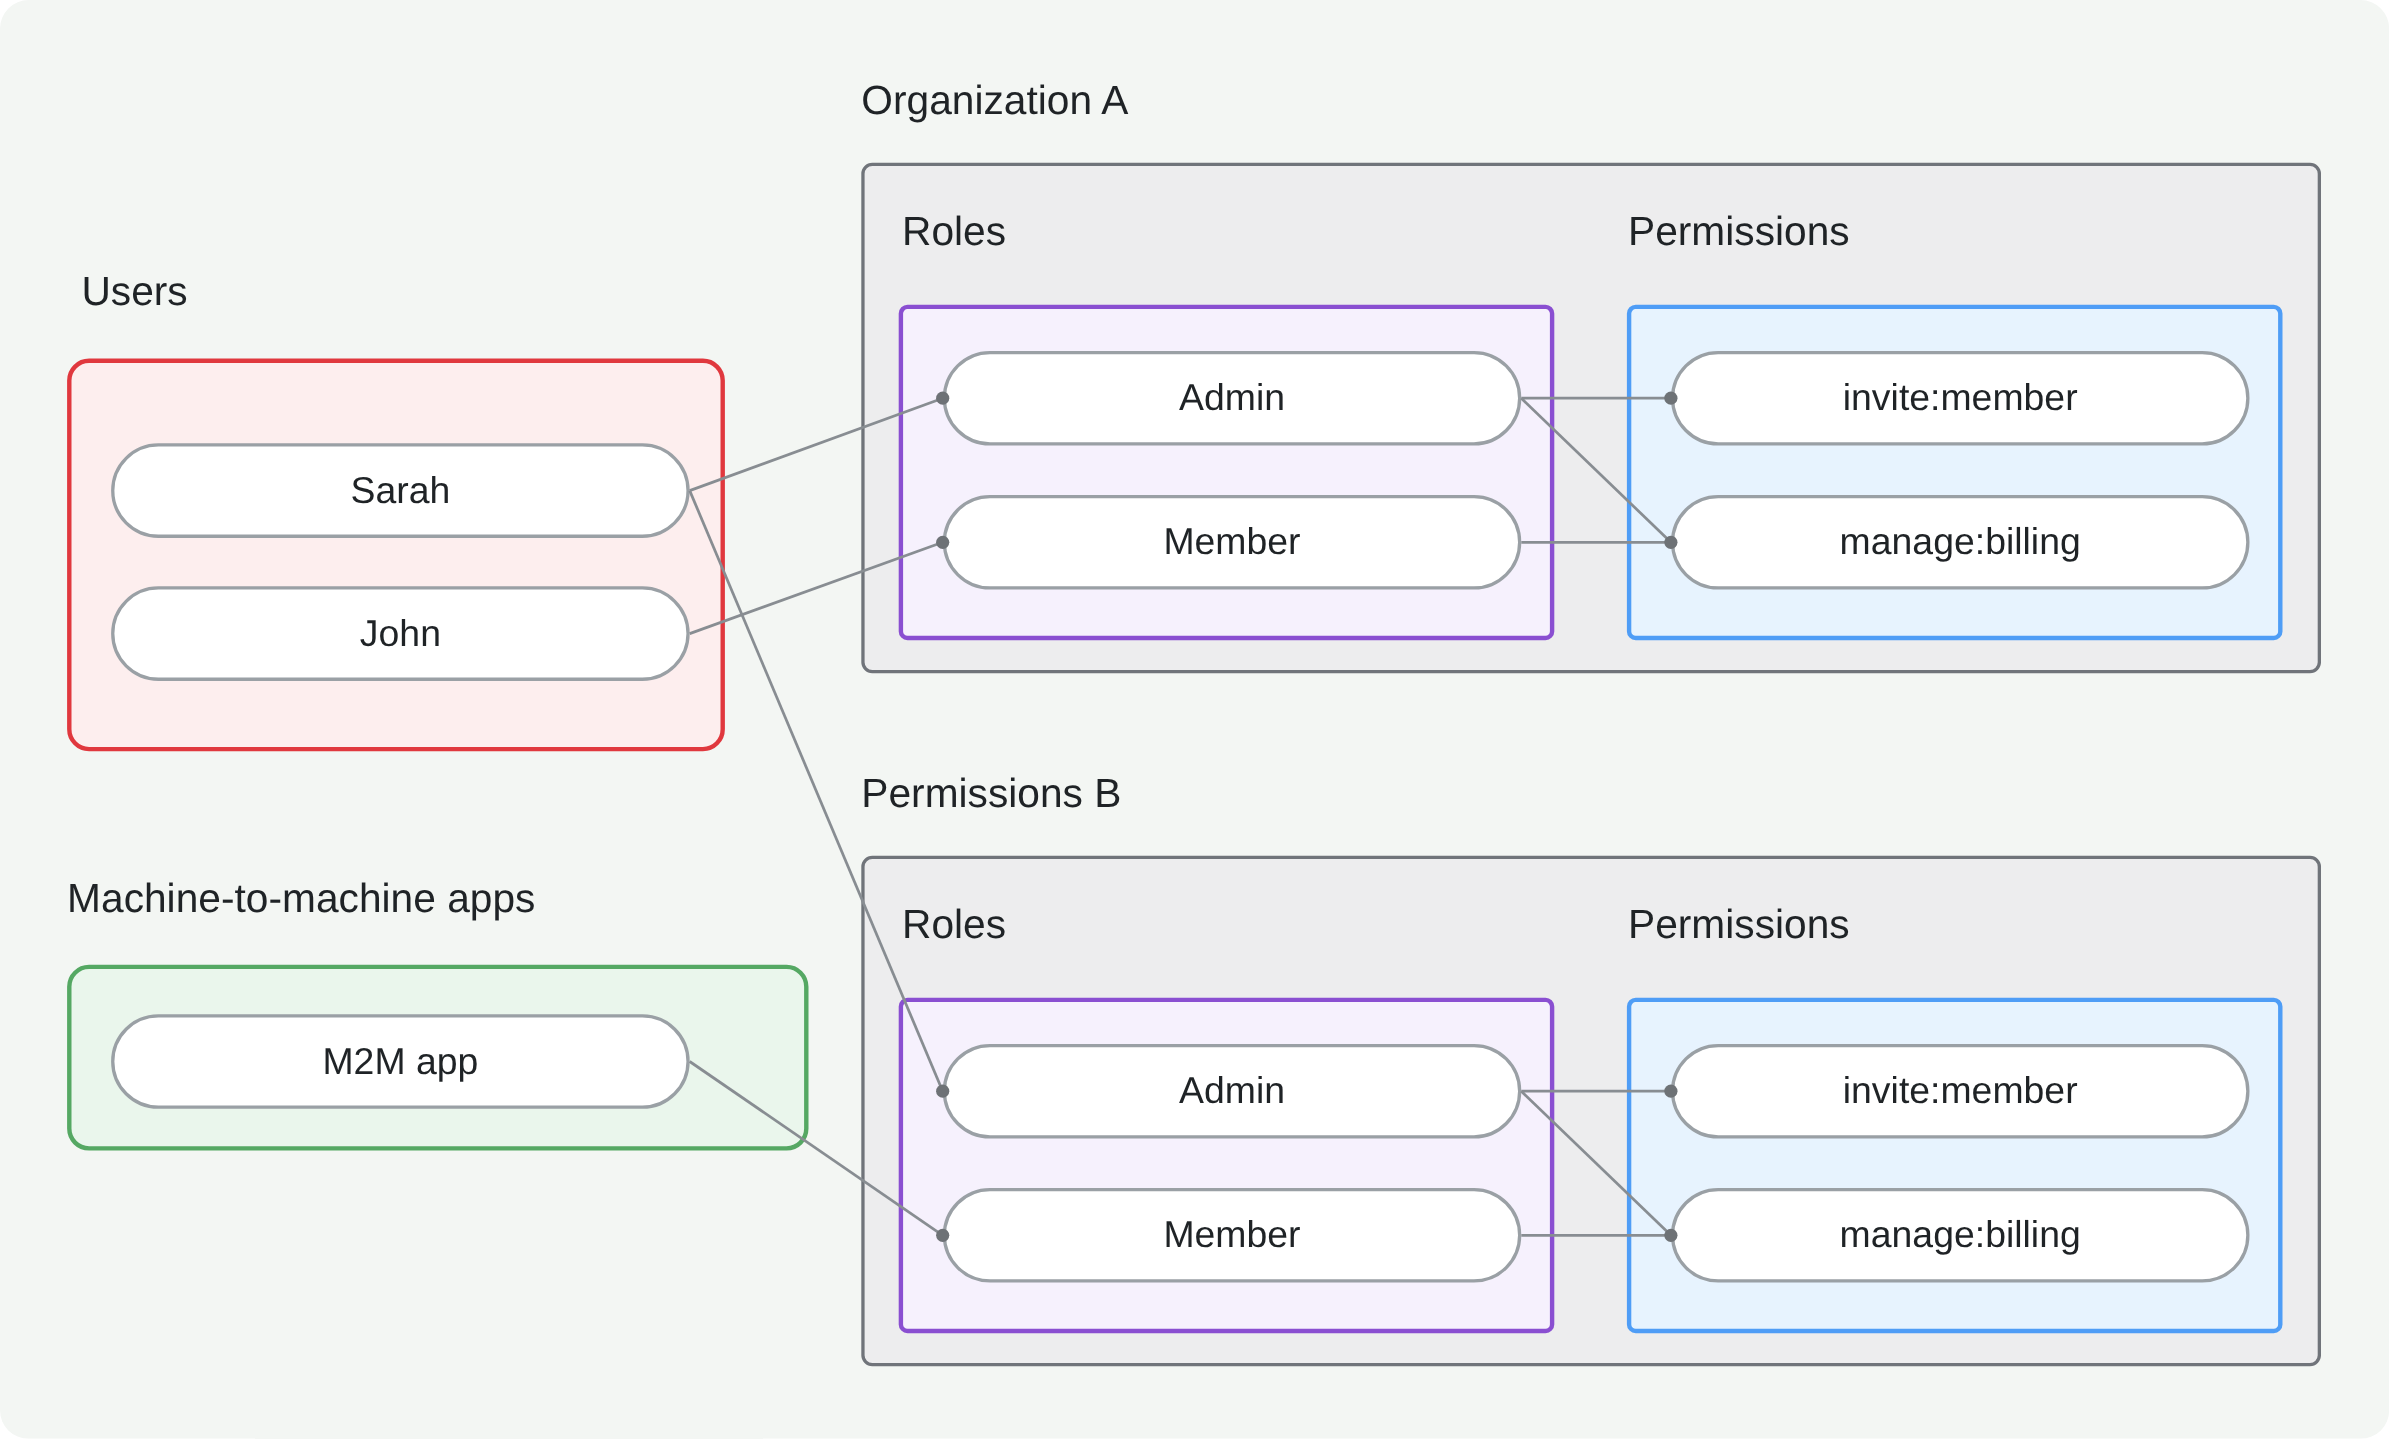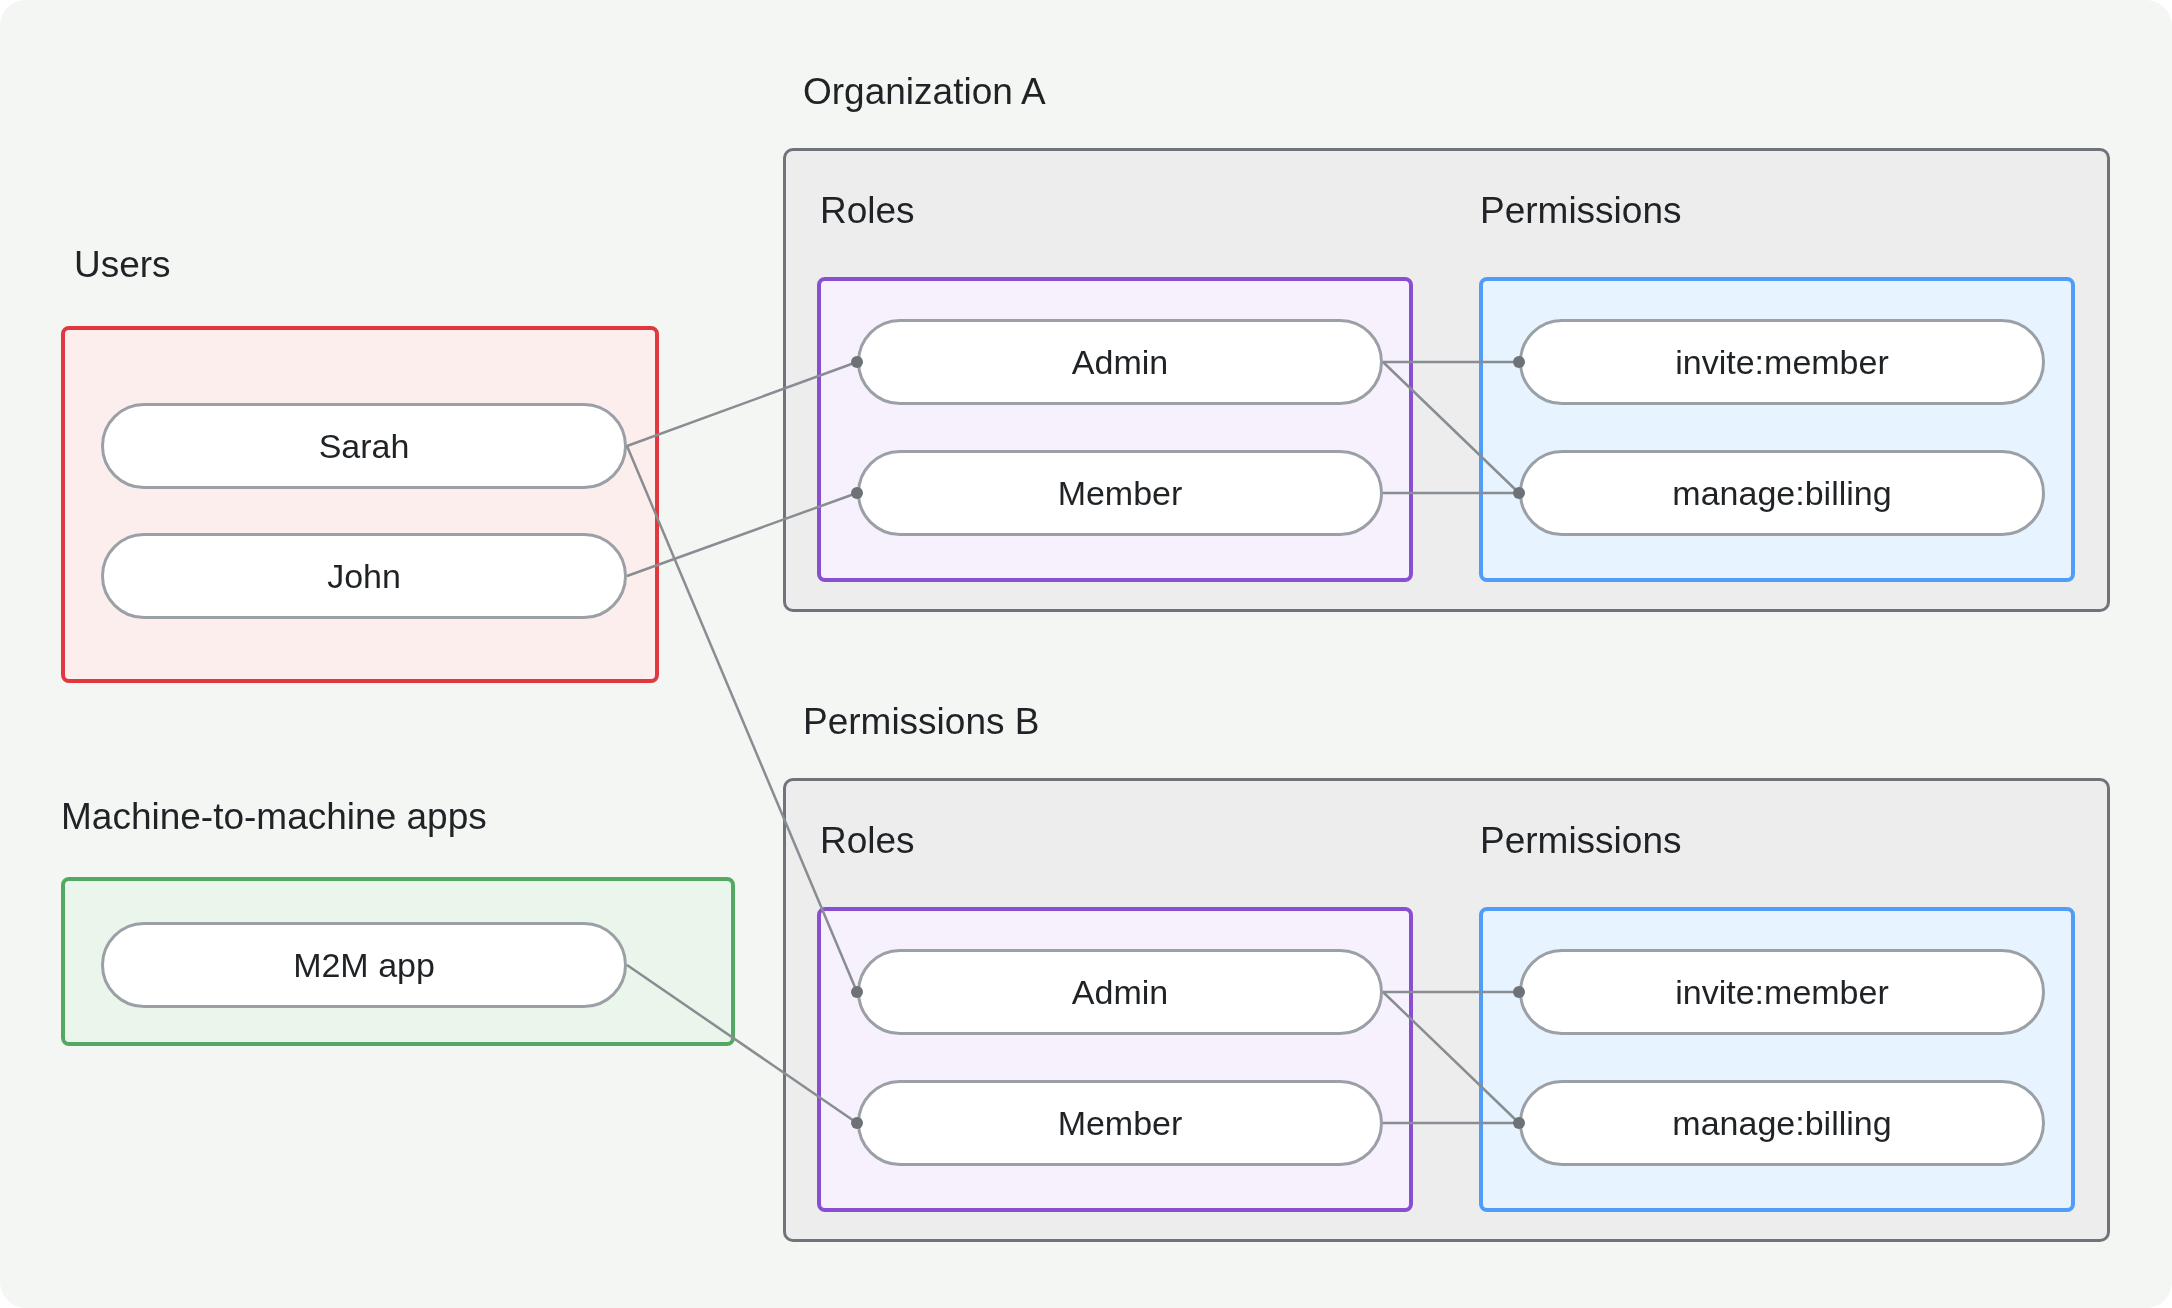--- a/index.html
+++ b/index.html
@@ -23,21 +23,21 @@
     font-weight: 500;
     line-height: 1.2;
     color: var(--text, #1f2326);
     white-space: nowrap;
   }
   .users-label { left: 74px;  top: 243px; }
   .m2m-label   { left: 61px;  top: 795px; text-align: right; }
 
   .group-box {
     position: absolute;
-    border-radius: 8px;
+    border-radius: 20px;
     box-sizing: border-box;
   }
   .users-box {
     left: 61px; top: 326px; width: 598px; height: 357px;
     background: var(--users_fill, #fdeeee);
     border: 4px solid var(--users_border, #e0383e);
   }
   .m2m-box {
     left: 61px; top: 877px; width: 674px; height: 169px;
     background: var(--m2m_fill, #eaf6ec);
@@ -52,21 +52,20 @@
   }
   .org-a { top: 70px; }
   .org-b { top: 700px; }
   .org-title {
     position: absolute;
     left: 0; top: 0;
     font-size: 37px;
     font-weight: 500;
     line-height: 1.2;
     white-space: nowrap;
-    margin-left: 20px;
   }
   .org-box {
     position: absolute;
     left: 0; top: 78px;
     width: 1327px; height: 464px;
     background: var(--org_fill, #ededee);
     border: 3px solid var(--org_border, #70747a);
     border-radius: 10px;
     box-sizing: border-box;
   }

